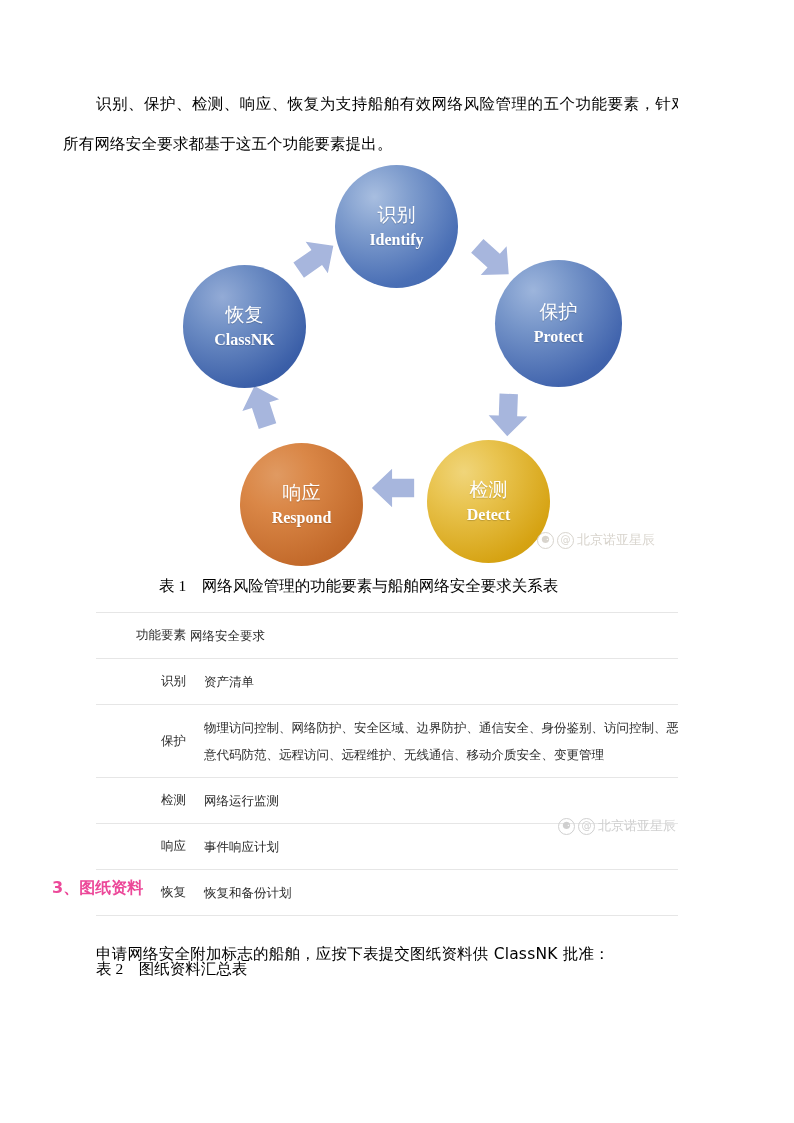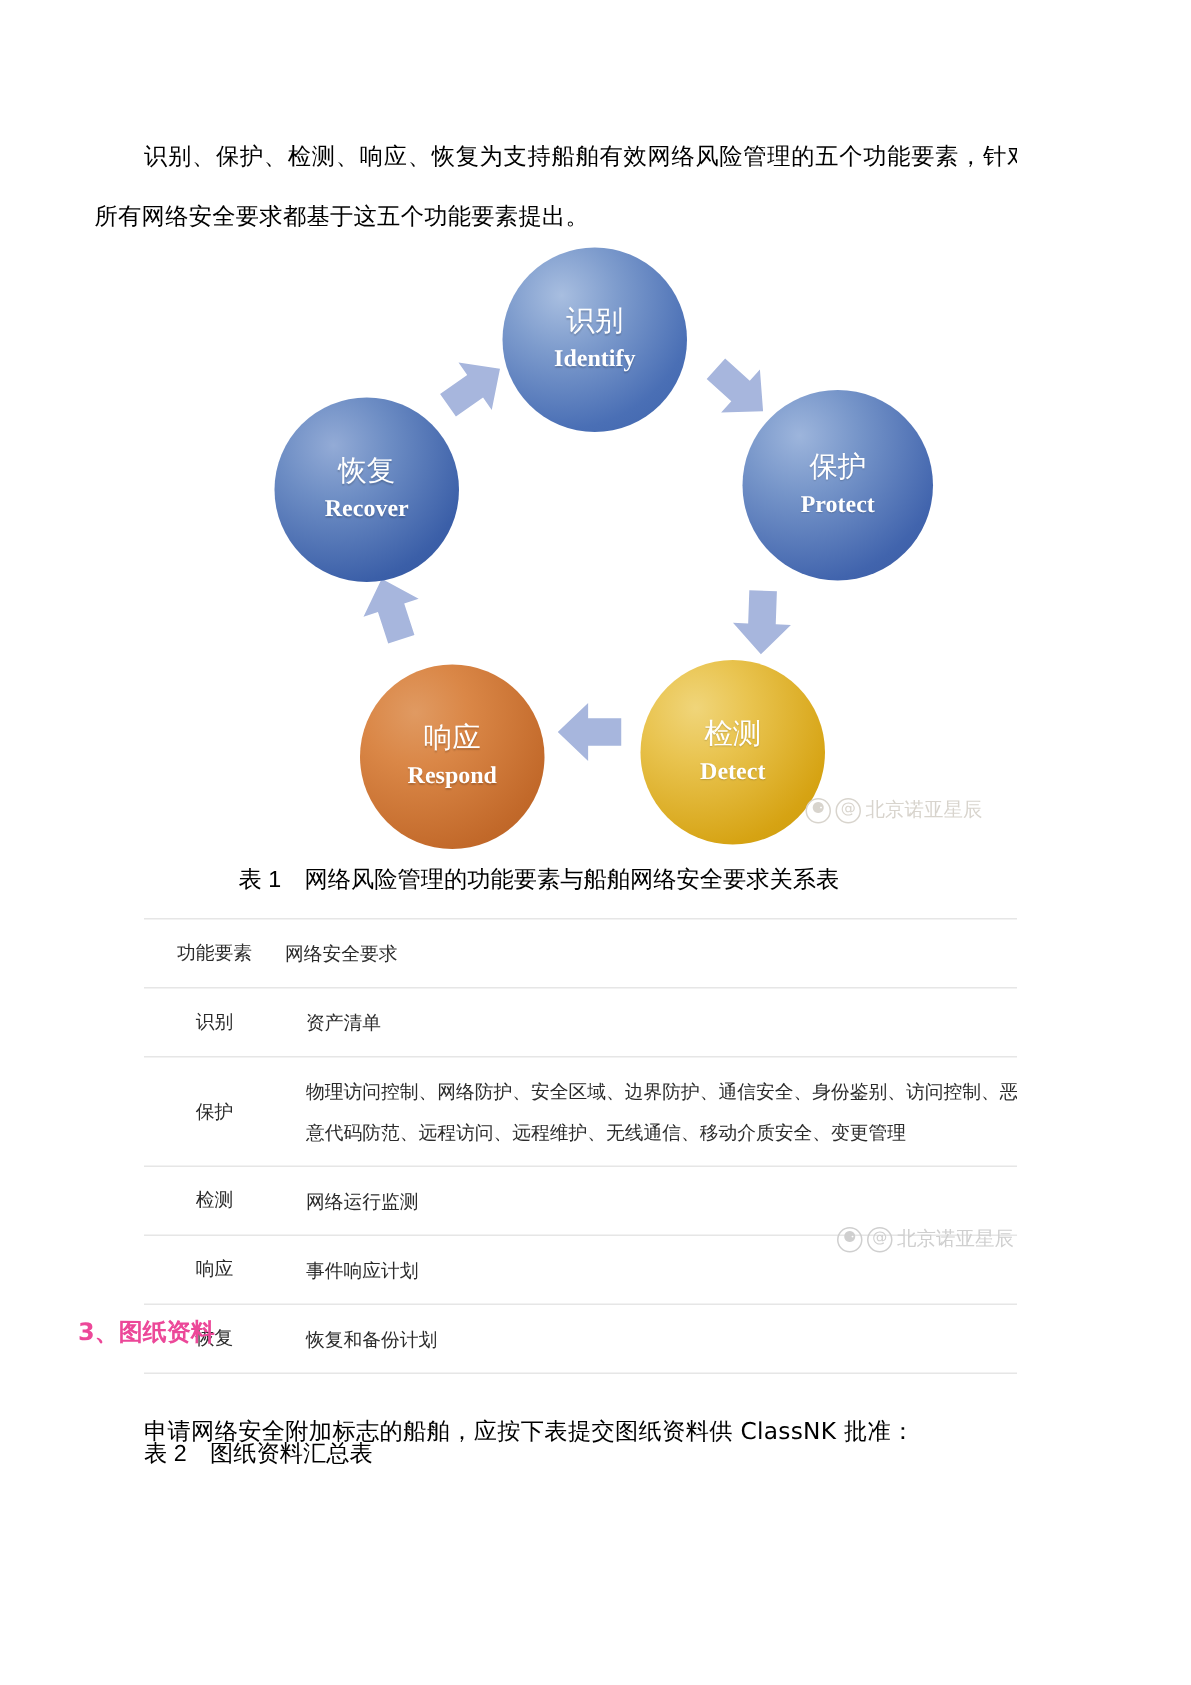--- a/index.html
+++ b/index.html
@@ -131,21 +131,21 @@
     line-height: 1;
   }
   #watermark-diagram { left: 537px; top: 531px; color: #d8d4cd; }
   #watermark-diagram .wm-logo,
   #watermark-diagram .wm-at { border-color: #d8d4cd; }
   #watermark-table { left: 558px; top: 817px; }
 
   
   .table-caption {
     position: absolute;
-    font-family: Liberation Sans, sans-serif;
+    font-family: Liberation Serif, serif;
     font-size: 15.5px;
     color: #000;
   }
   #table1-caption { left: 159px; top: 576px; }
 
   
   #table1 {
     position: absolute;
     left: 96px;
     top: 612px;
@@ -157,21 +157,21 @@
   }
   #table1 tr { border-bottom: 1px solid #e6e6e6; }
   #table1 thead tr { border-top: 1px solid #e6e6e6; border-bottom: 1px solid #e6e6e6; }
   #table1 th, #table1 td {
     padding: 9px 4px;
     font-weight: normal;
     vertical-align: middle;
   }
   #table1 .col-elem {
     width: 86px;
-    text-align: center;
+    text-align: right;
     white-space: nowrap;
   }
   #table1 .col-req {
     padding-left: 14px;
     line-height: 27px;
     text-align: left;
   }
   #table1 thead .col-req { text-align: left; padding-left: 0; }
 
   
@@ -251,21 +251,21 @@
     <div class="node" id="node-detect">
       <span class="cn">检测</span>
       <span class="en">Detect</span>
     </div>
     <div class="node" id="node-respond">
       <span class="cn">响应</span>
       <span class="en">Respond</span>
     </div>
     <div class="node" id="node-recover">
       <span class="cn">恢复</span>
-      <span class="en">Recover</span>
+      <span class="en">ClassNK</span>
     </div>
   </div>
 
   <div class="watermark" id="watermark-diagram">
     <span class="wm-logo">⚈</span>
     <span class="wm-at">@</span>
     <span>北京诺亚星辰</span>
   </div>
 
   <div class="table-caption" id="table1-caption">表 1　网络风险管理的功能要素与船舶网络安全要求关系表</div>

